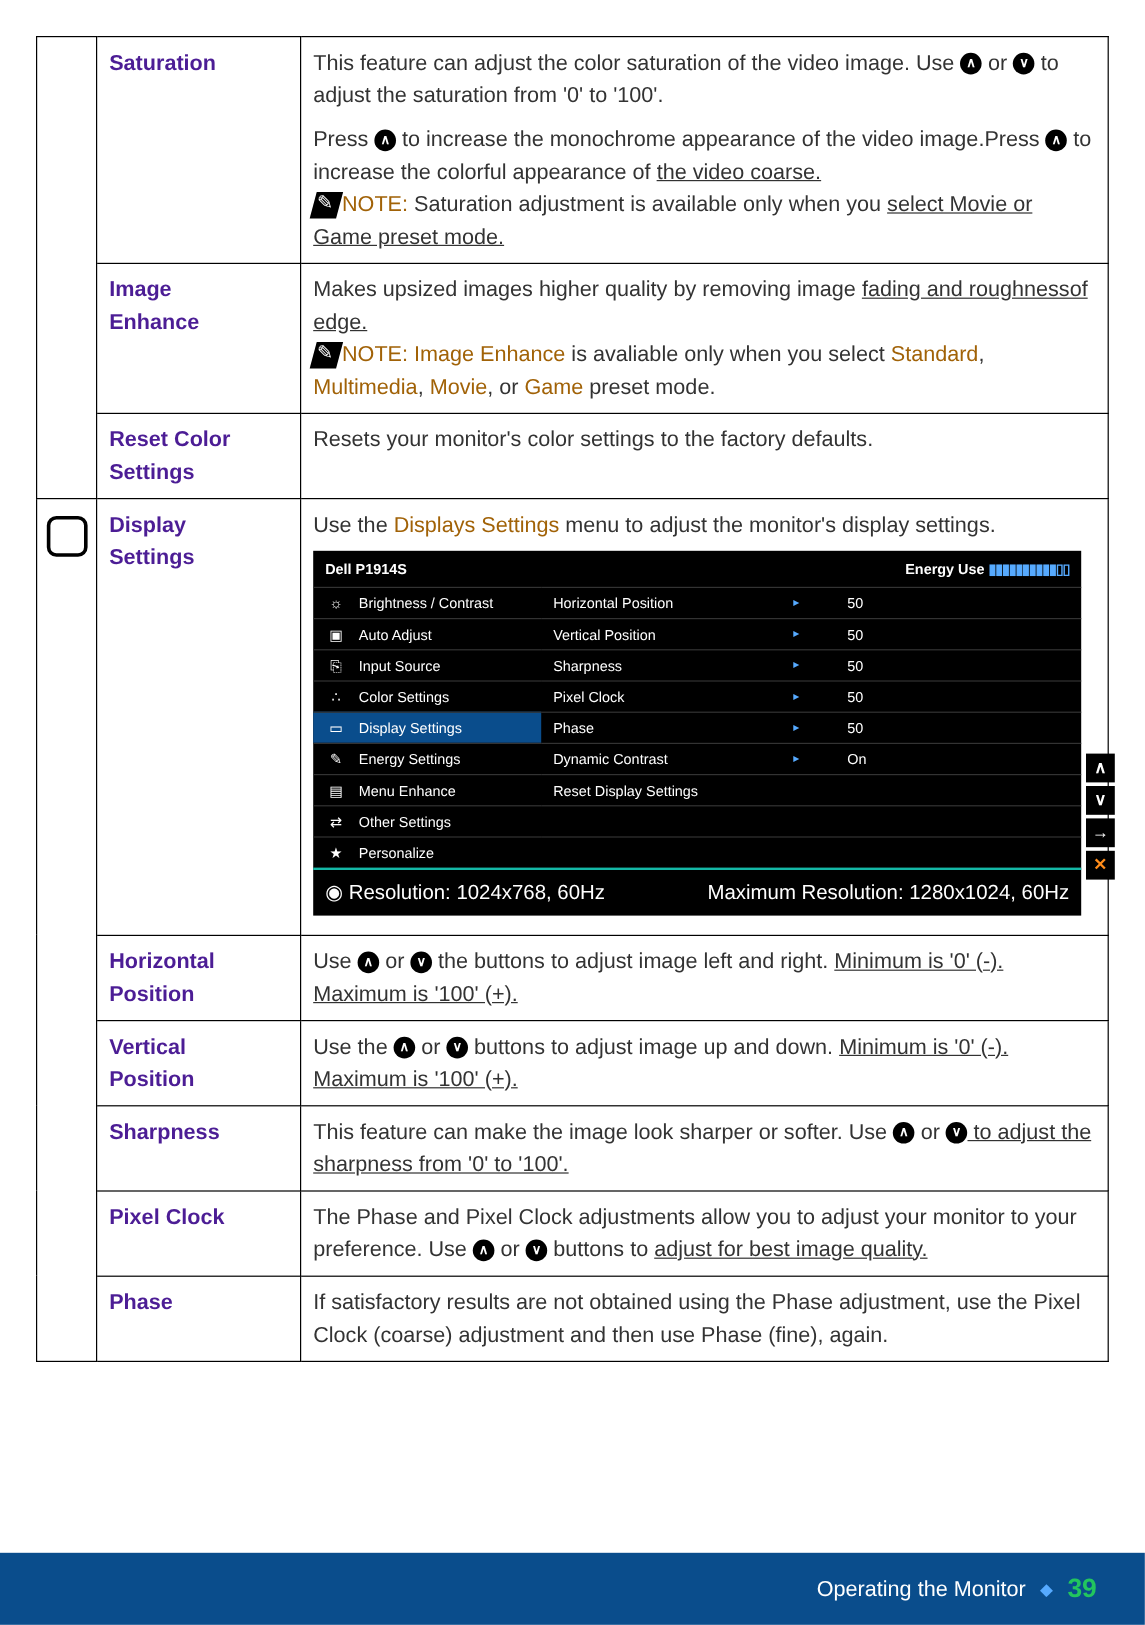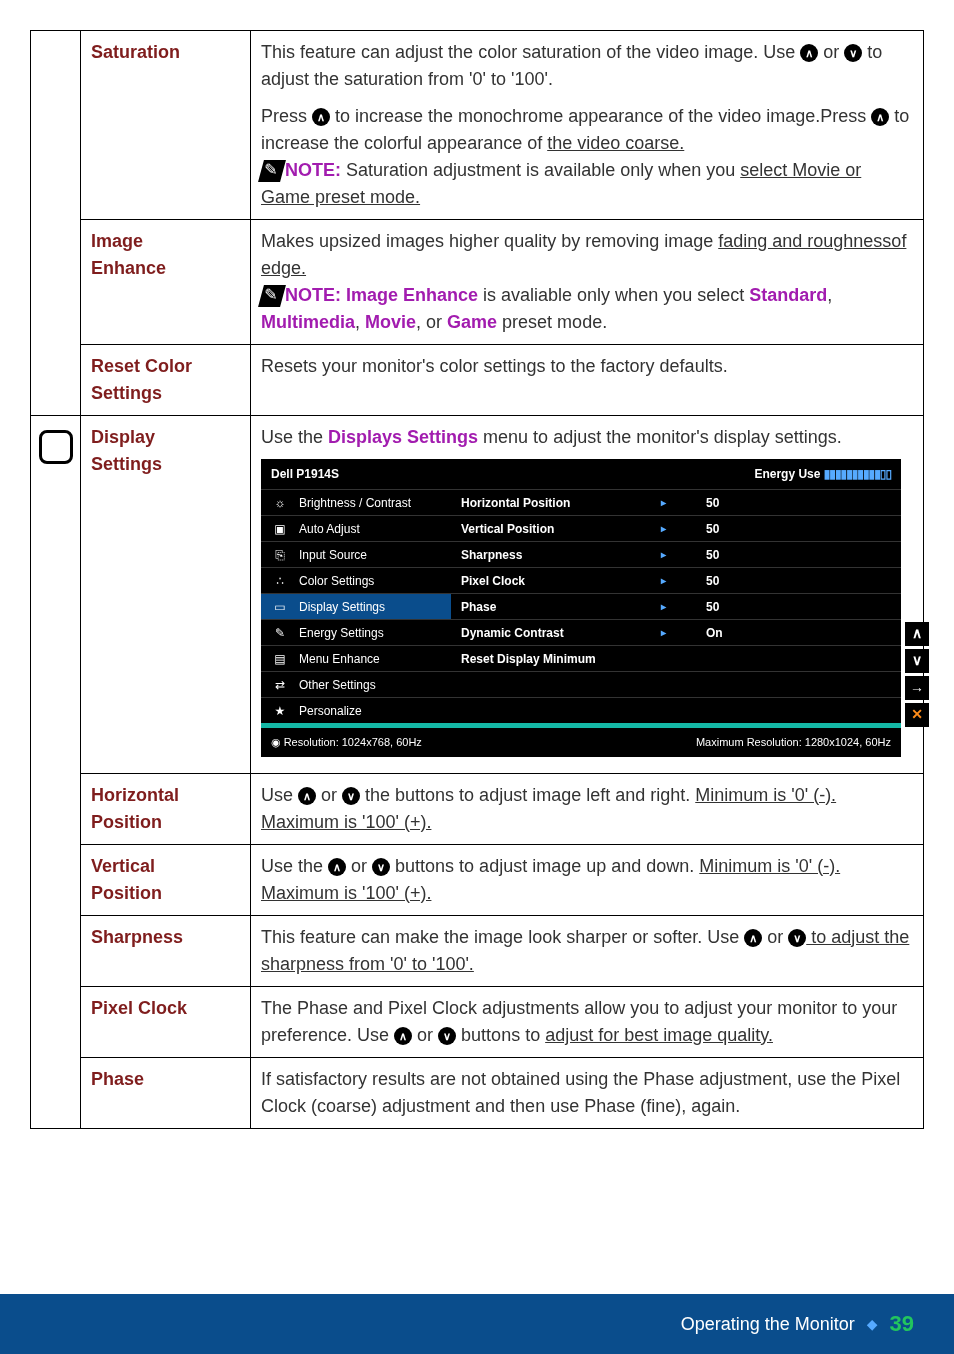--- a/index.html
+++ b/index.html
@@ -31,21 +31,21 @@
   }
   .main-table td.icon-col {
     width: 50px;
     text-align: center;
     padding: 4px;
     vertical-align: top;
   }
   .main-table td.label-col {
     width: 170px;
     font-weight: bold;
-    color: #7f1d1d;
+    color: #4c1d95;
   }
   .note-icon {
     display: inline-block;
     width: 22px;
     height: 22px;
     background: #000;
     position: relative;
     transform: skewX(-15deg);
     margin-right: 2px;
     vertical-align: middle;
@@ -73,21 +73,21 @@
     font-weight: bold;
   }
   .display-icon {
     display: inline-block;
     width: 34px;
     height: 34px;
     border: 3px solid #000;
     border-radius: 8px;
     margin-top: 10px;
   }
-  strong { color: #a21caf; font-weight: bold; }
+  strong { color: #a16207; font-weight: normal; }
 
   
   .osd {
     background: #000000;
     color: #fff;
     font-size: 12px;
     width: 640px;
     margin: 8px 0 8px 0;
     position: relative;
   }
@@ -98,21 +98,20 @@
     font-weight: bold;
   }
   .osd-body {
     display: flex;
   }
   .osd-left {
     width: 190px;
   }
   .osd-right {
     flex: 1;
-    font-weight: bold;
   }
   .osd-row {
     display: flex;
     align-items: center;
     padding: 4px 10px;
     border-top: 1px solid #333;
     height: 26px;
   }
   .osd-left .osd-row { gap: 10px; }
   .osd-right .osd-row { justify-content: flex-start; gap: 40px; }
@@ -123,22 +122,22 @@
     display: inline-flex;
     align-items: center;
     justify-content: center;
     font-size: 12px;
   }
   .osd-arrow { color: #56aaff; font-size: 10px; }
   .osd-footer {
     display: flex;
     justify-content: space-between;
     padding: 6px 10px;
-    border-top: 5px solid #14b8a6;
-    font-size: 11px;
+    border-top: 2px solid #14b8a6;
+    font-size: 17px;
   }
   .energy-bars {
     display: inline-block;
     letter-spacing: -1px;
     color: #56aaff;
   }
   .osd-side-btns {
     position: absolute;
     right: -28px;
     bottom: 30px;
@@ -301,21 +300,21 @@
                     <span style="width: 160px;">Phase</span>
                     <span class="osd-arrow">▸</span>
                     <span class="osd-val">50</span>
                   </div>
                   <div class="osd-row">
                     <span style="width: 160px;">Dynamic Contrast</span>
                     <span class="osd-arrow">▸</span>
                     <span class="osd-val">On</span>
                   </div>
                   <div class="osd-row">
-                    <span style="width: 160px;">Reset Display Minimum</span>
+                    <span style="width: 160px;">Reset Display Settings</span>
                     <span class="osd-arrow"></span>
                     <span class="osd-val"></span>
                   </div>
                   <div class="osd-row">
                     <span style="width: 160px;"></span>
                     <span class="osd-arrow"></span>
                     <span class="osd-val"></span>
                   </div>
                   <div class="osd-row">
                     <span style="width: 160px;"></span>

